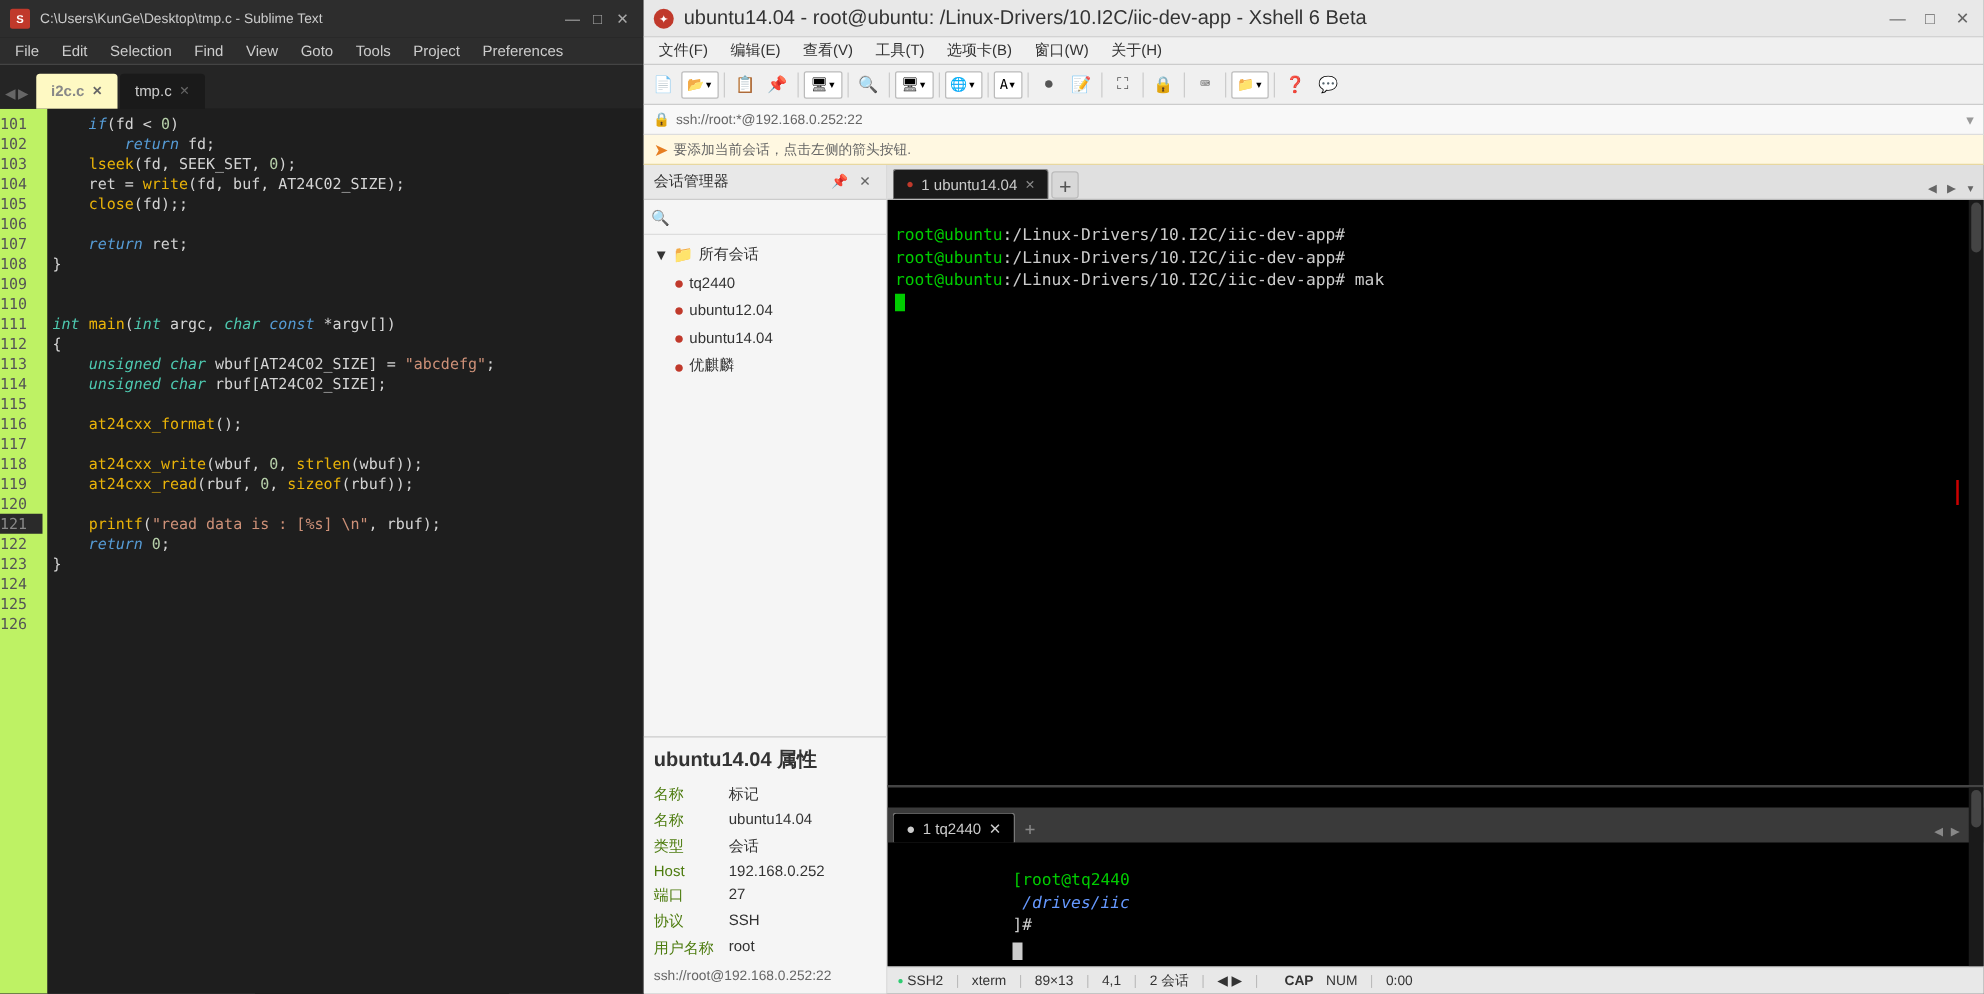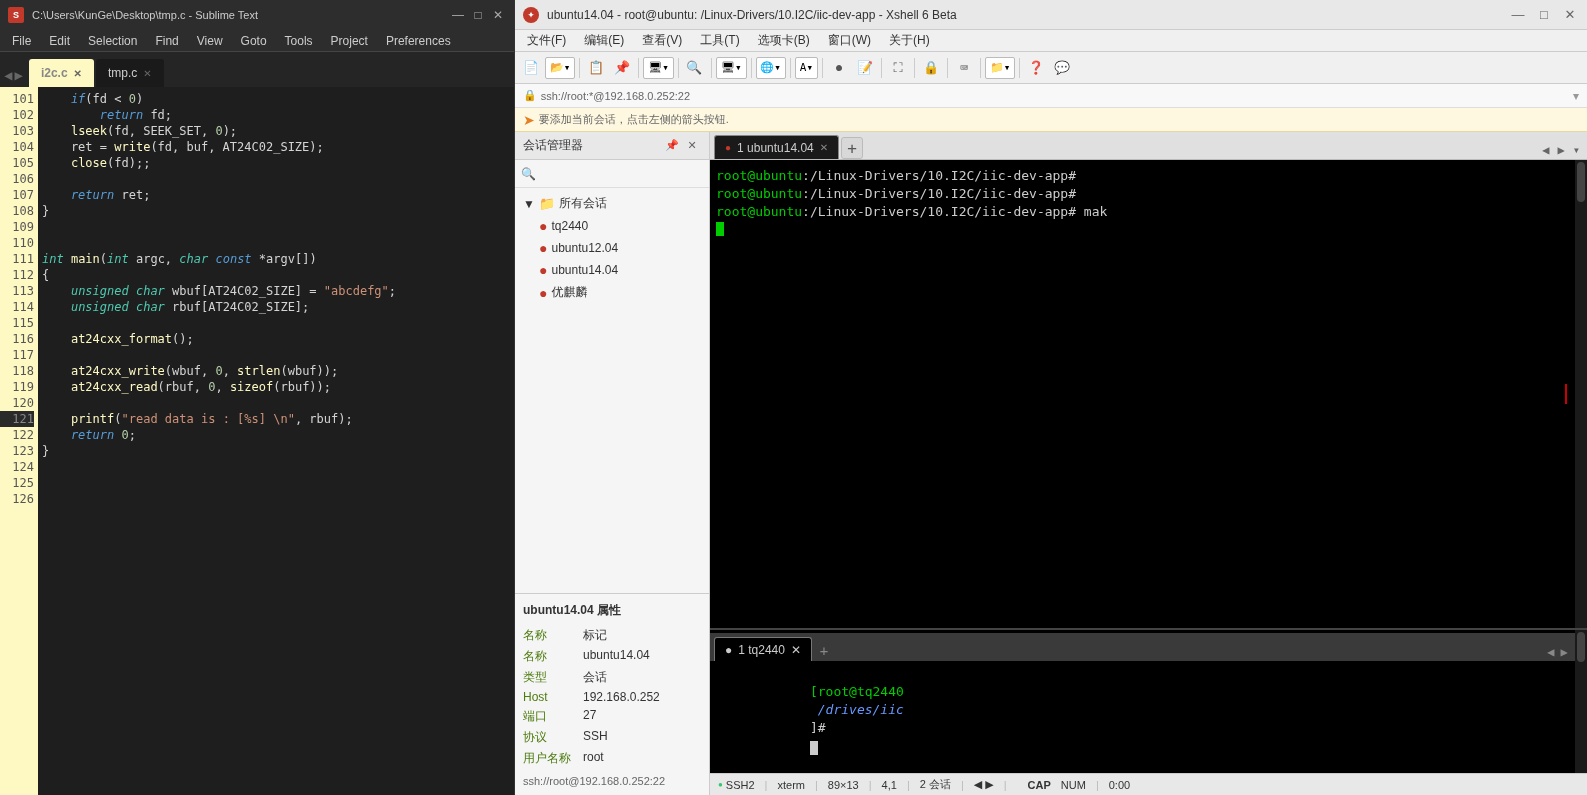--- a/index.html
+++ b/index.html
@@ -95,26 +95,25 @@
     .tab .close-btn { color: #666; font-size: 10px; cursor: pointer; }
 
     .sublime-gutter-line-area {
       flex: 1;
       display: flex;
       overflow: hidden;
       position: relative;
     }
     .line-numbers {
       width: 38px;
-      background: #fef9c3;
+      background: #bef264;
       color: #555;
       font-size: 12px;
       line-height: 16px;
       padding: 4px 4px 4px 0;
-      text-align: right;
       user-select: none;
       overflow: hidden;
     }
     .code-area {
       flex: 1;
       background: #1e1e1e;
       color: #d4d4d4;
       font-size: 12px;
       line-height: 16px;
       padding: 4px 4px;
@@ -158,21 +157,21 @@
       gap: 8px;
       border-bottom: 1px solid #ccc;
     }
     .xshell-titlebar .xshell-icon {
       width: 16px; height: 16px;
       background: #c0392b;
       border-radius: 50%;
       display: flex; align-items: center; justify-content: center;
       font-size: 9px; color: white;
     }
-    .xshell-titlebar .title-text { flex: 1; font-size: 12px; }
+    .xshell-titlebar .title-text { flex: 1; font-size: 16px; }
     .xshell-titlebar .win-controls { display: flex; gap: 8px; }
     .xshell-titlebar .win-btn {
       width: 18px; height: 18px; cursor: pointer;
       display: flex; align-items: center; justify-content: center;
       font-size: 13px; color: #666;
     }
 
     .xshell-menubar {
       background: #f0f0f0;
       height: 22px;
@@ -324,21 +323,21 @@
 
     
     .properties-panel {
       background: #f5f5f5;
       border-top: 1px solid #ccc;
       padding: 8px;
       font-family: 'Microsoft YaHei', Arial, sans-serif;
       font-size: 12px;
     }
     .properties-title {
-      font-size: 12px; color: #333; margin-bottom: 6px; font-weight: bold;
+      font-size: 16px; color: #333; margin-bottom: 6px; font-weight: bold;
     }
     .prop-table { width: 100%; }
     .prop-row {
       display: flex;
       padding: 2px 0;
       font-size: 12px;
       color: #333;
     }
     .prop-label { width: 60px; color: #4d7c0f; }
     .prop-value { flex: 1; color: #333; }
@@ -395,21 +394,21 @@
       display: flex;
       flex-direction: column;
     }
 
     .terminal-pane {
       flex: 1;
       background: #000;
       color: #ccc;
       font-family: 'Consolas', monospace;
       font-size: 13px;
-      padding: 7px 6px;
+      padding: 20px 6px;
       overflow: hidden;
       position: relative;
     }
     .terminal-pane.bottom {
       flex: 0 0 145px;
       border-top: 2px solid #444;
     }
 
     .terminal-pane-tabs {
       height: 28px;
@@ -475,21 +474,21 @@
       gap: 10px;
       border-top: 1px solid #ccc;
     }
     .status-item { display: flex; align-items: center; gap: 3px; }
     .status-dot-green { color: #2ecc71; font-size: 8px; }
     .status-separator { color: #bbb; }
     .status-caps { font-weight: bold; color: #333; padding-left: 11px; }
 
     
     .kw { color: #569cd6; font-style: italic; }
-    .fn { color: #fef9c3; }
+    .fn { color: #eab308; }
     .str { color: #ce9178; }
     .num { color: #b5cea8; }
     .type { color: #4ec9b0; font-style: italic; }
 
     .line-num { display: block; }
   </style>
 </head>
 <body>
 
 <div id="sublime-panel">

